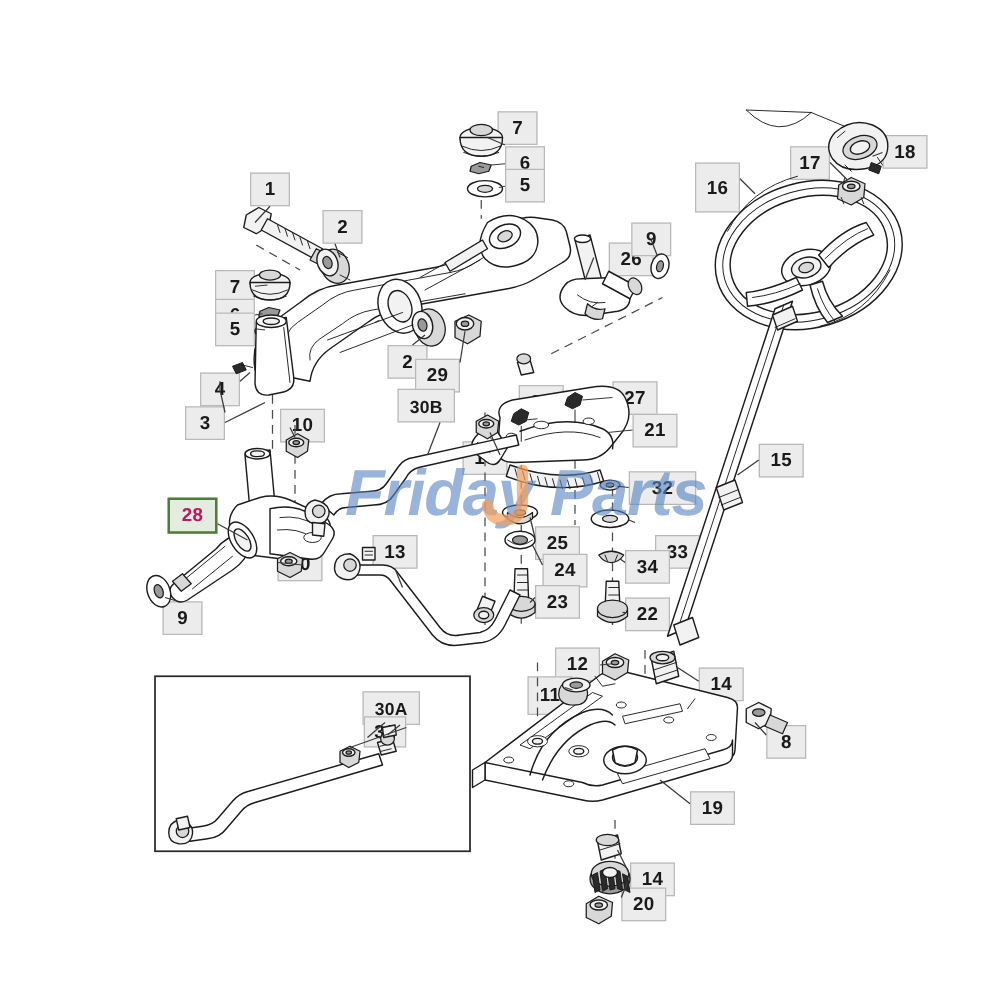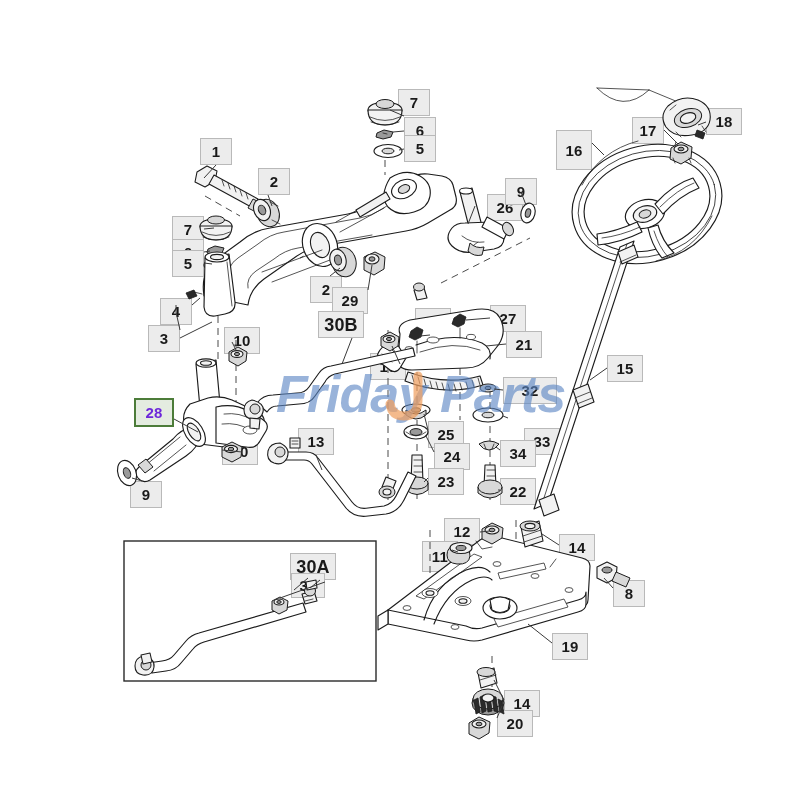--- a/index.html
+++ b/index.html
@@ -36,25 +36,25 @@
     font-family: "Liberation Sans", sans-serif;
     font-weight: bold;
     font-size: 15px;
     line-height: 1;
     display: flex;
     align-items: center;
     justify-content: center;
     letter-spacing: 0.2px;
     user-select: none;
   }
-  .callout.wide { font-size: 18px; }
+  .callout.wide { font-size: 14px; }
   .callout.highlight {
     background: #e4ece0;
     border: 2px solid #4c7c39;
-    color: #6d28d9;
+    color: #be185d;
   }
   
   .leader {
     stroke: #3a3a3a;
     stroke-width: 1;
     fill: none;
   }
 
   
   #watermark-layer { pointer-events: none; }

